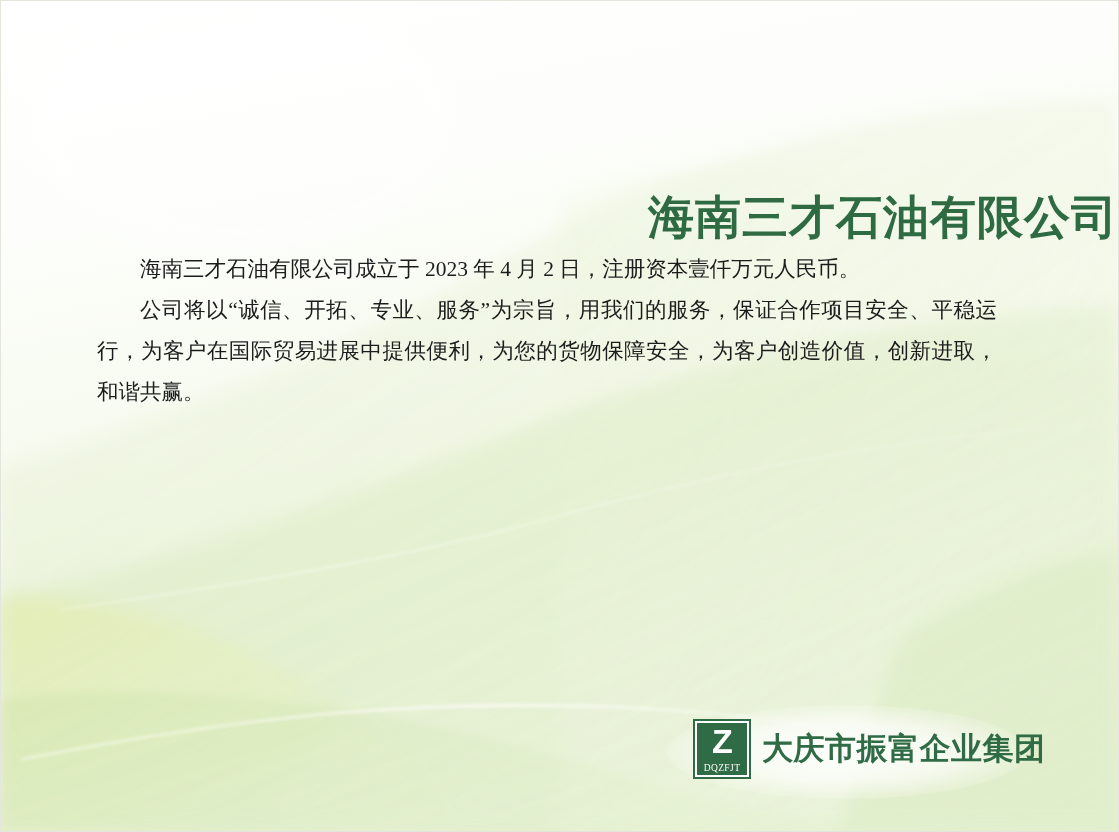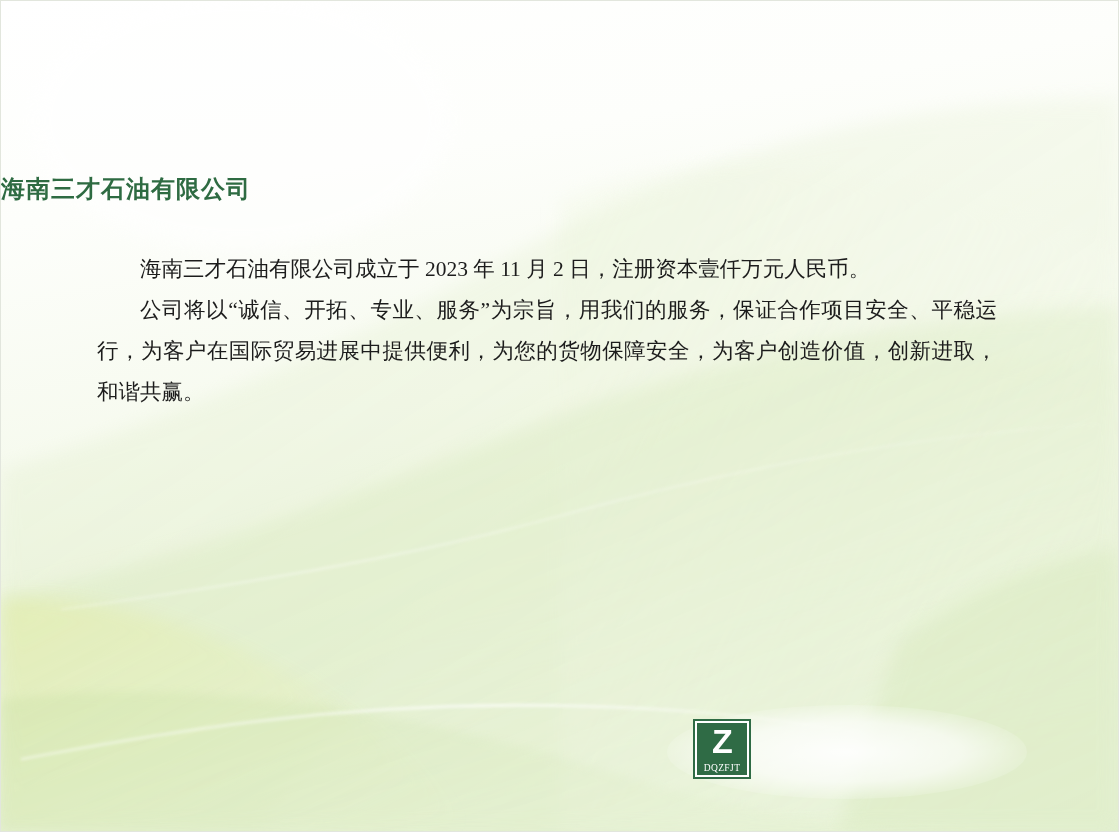--- a/index.html
+++ b/index.html
@@ -53,23 +53,23 @@
     z-index: 5;
     width: 100%;
     height: 100%;
   }
 
   .doc-title {
     position: absolute;
     left: 0;
     right: 0;
     top: 158px;
-    text-align: left;
-    font-family: "Liberation Sans", "DejaVu Sans", sans-serif;
-    font-size: 24px;
+    text-align: right;
+    font-family: "Liberation Sans", "DejaVu Sans", sans-serif;
+    font-size: 46px;
     font-weight: bold;
     letter-spacing: 1px;
     color: #2e6b42;
     line-height: 1.2;
   }
 
   .body-copy {
     position: absolute;
     left: 96px;
     top: 248px;
@@ -246,32 +246,33 @@
 
       <ellipse cx="240" cy="120" rx="210" ry="130" fill="#ffffff" filter="url(#blurSoft)" opacity="0.55"></ellipse>
     </svg>
   </div>
 
   <div class="content">
 
     <h1 class="doc-title">海南三才石油有限公司</h1>
 
     <div class="body-copy">
-      <p>海南三才石油有限公司成立于 2023 年 11 月 2 日，注册资本壹仟万元人民币。</p>
+      <p>海南三才石油有限公司成立于 2023 年 4 月 2 日，注册资本壹仟万元人民币。</p>
       <p>公司将以“诚信、开拓、专业、服务”为宗旨，用我们的服务，保证合作项目安全、平稳运行，为客户在国际贸易进展中提供便利，为您的货物保障安全，为客户创造价值，创新进取，和谐共赢。</p>
     </div>
 
     <div class="logo-lockup">
       <div class="logo-glow"></div>
 
       <div class="logo-mark">
         <div class="logo-mark-inner">
           <span class="logo-z">Z</span>
           <span class="logo-abbr">DQZFJT</span>
         </div>
       </div>
 
       <div class="logo-text">
+        <div class="logo-cn">大庆市振富企业集团</div>
       </div>
     </div>
 
   </div>
 </div>
 
 </body></html>

